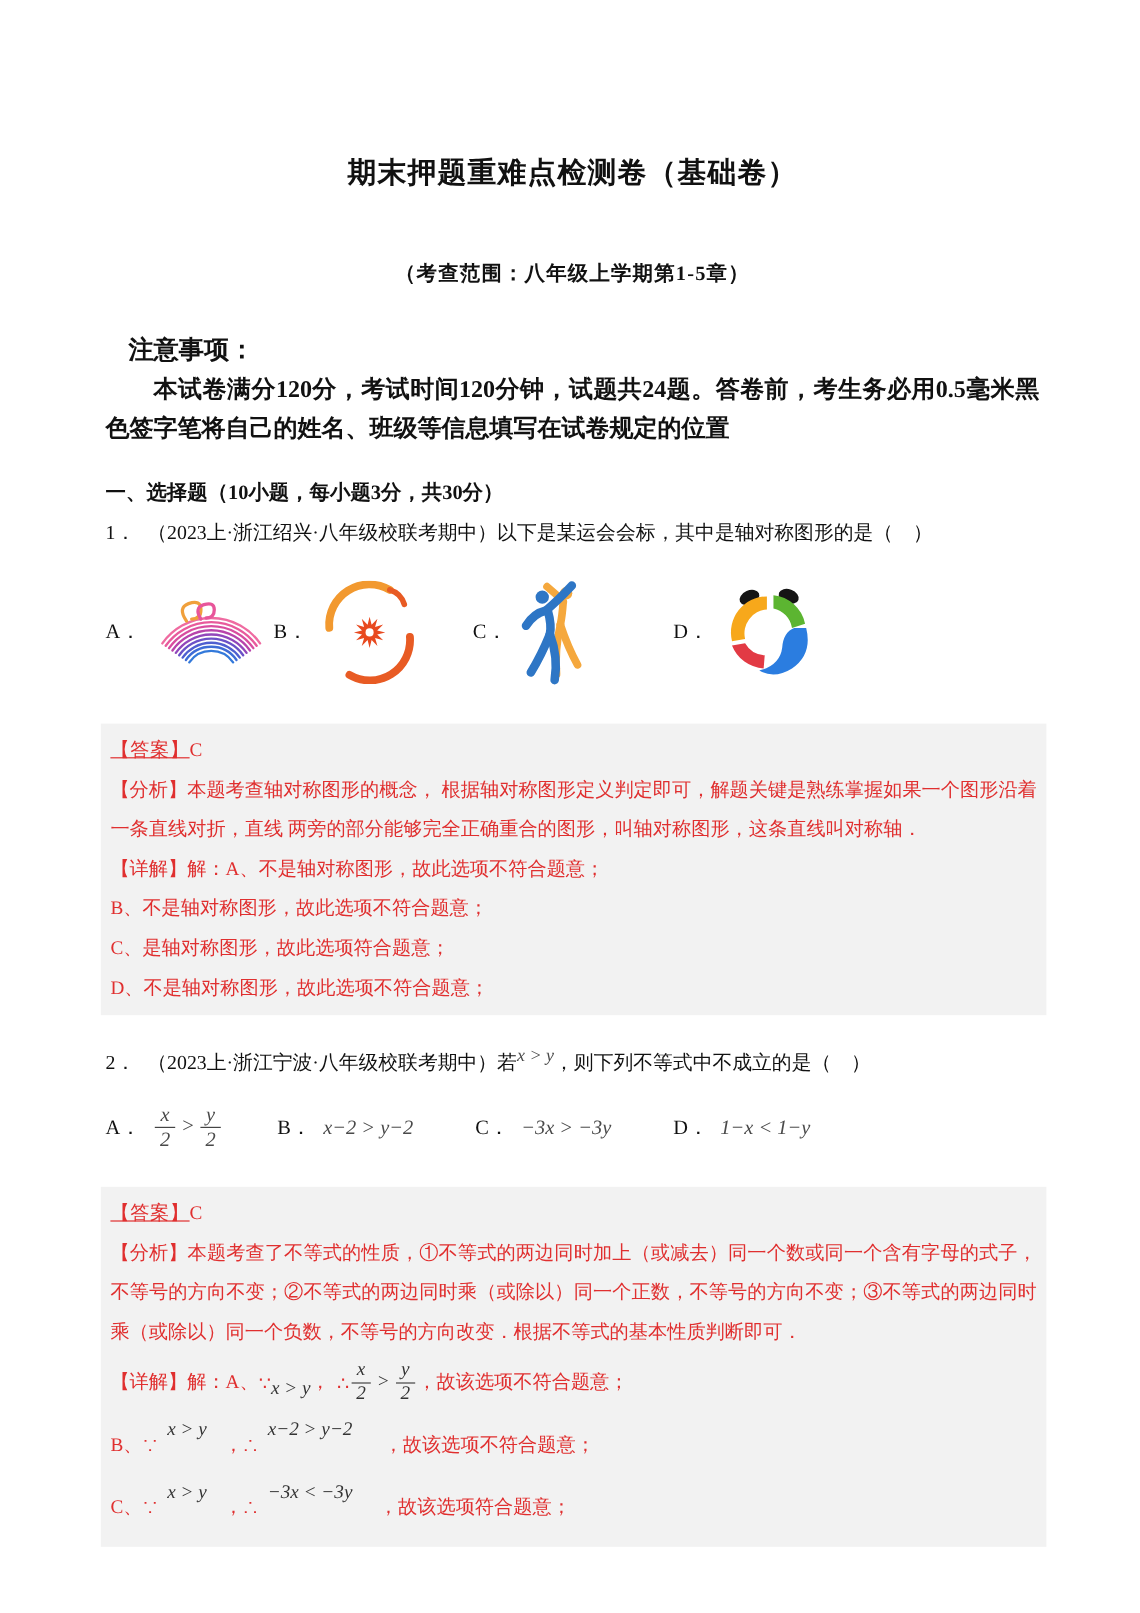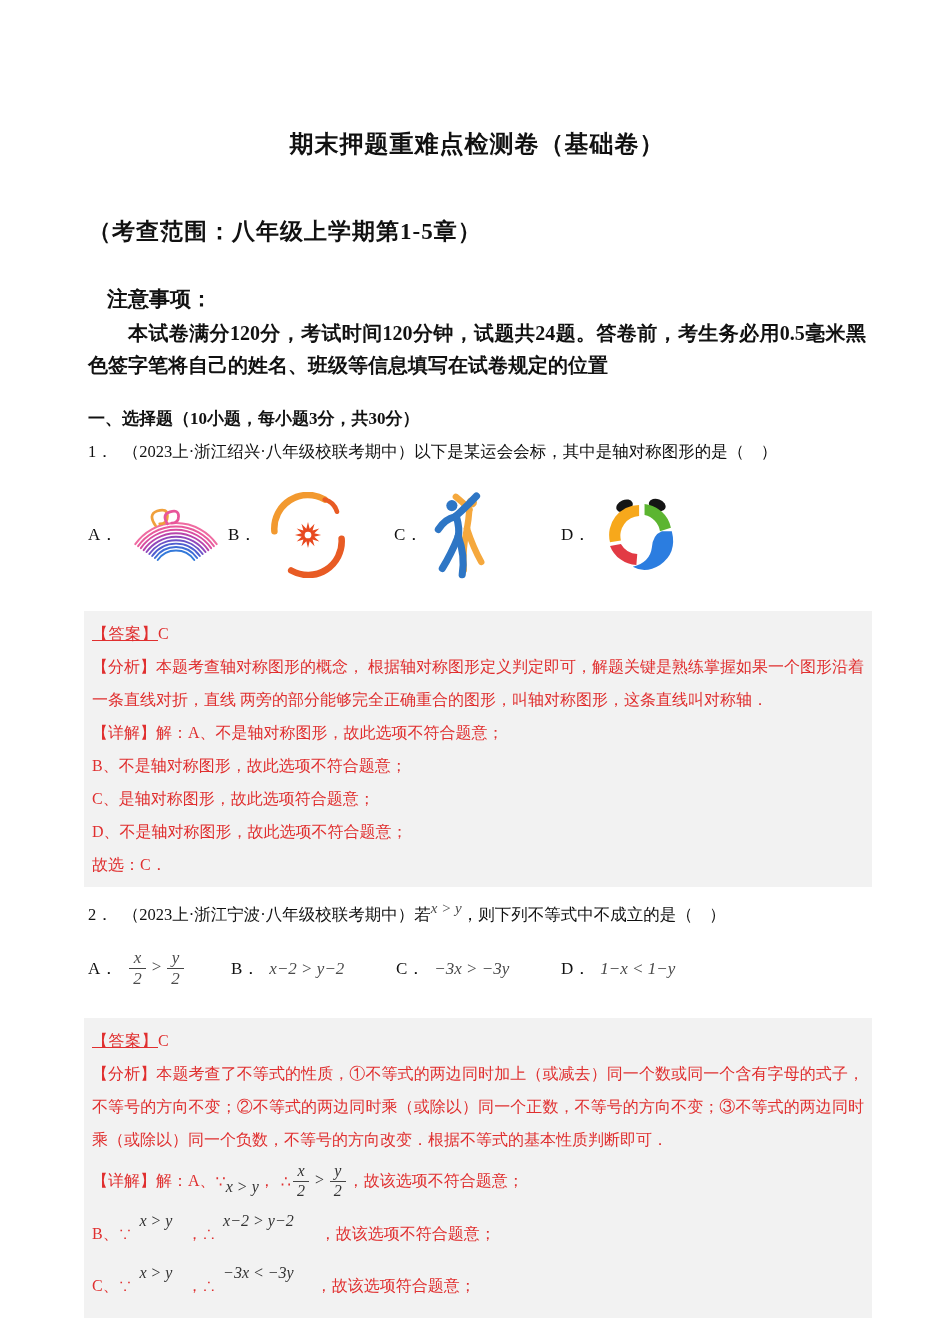--- a/index.html
+++ b/index.html
@@ -8,21 +8,21 @@
     position: relative;
     width: 950px; height: 1344px;
     background: #ffffff;
     font-family: "Liberation Serif", serif;
     color: #111;
     overflow: hidden;
   }
   .content { padding: 0 84px 0 88px; }
 
   .title { margin:16px; padding-top:112px; font-size:24px; font-weight:bold; text-align:center; letter-spacing:1px; }
-  .subtitle { margin:0; padding-top:40px; font-size:23px; font-weight:bold; letter-spacing:1px; }
+  .subtitle { margin:0; padding-top:40px; font-size:17px; font-weight:bold; text-align:center; letter-spacing:1px; }
   .notice-label { margin-top:38px; font-size:21px; font-weight:bold;margin-left:19px; }
   .notice-body { margin:4px 0 0; font-size:20px; font-weight:bold; line-height:1.6; text-indent:2em; text-align:justify; }
   .section-header { margin-top:26px; font-size:17px; font-weight:bold; }
 
   .q-stem { margin:10px 0 0; font-size:16.5px; line-height:1.5; }
   .q-num { margin-right:10px; }
 
   .math { font-family:"Liberation Serif", serif; font-style:italic; color:#4a4a4a; }
   .math-dark { color:#333; }
   .m-raise { position:relative; top:-7px; font-size:15px; }
@@ -138,24 +138,23 @@
       </div>
     </div>
 
     <div class="ans-block">
       <p><span class="tag">【答案】</span><span>C</span></p>
       <p>【分析】本题考查轴对称图形的概念， 根据轴对称图形定义判定即可，解题关键是熟练掌握如果一个图形沿着一条直线对折，直线 两旁的部分能够完全正确重合的图形，叫轴对称图形，这条直线叫对称轴．</p>
       <p>【详解】解：A、不是轴对称图形，故此选项不符合题意；</p>
       <p>B、不是轴对称图形，故此选项不符合题意；</p>
       <p>C、是轴对称图形，故此选项符合题意；</p>
       <p>D、不是轴对称图形，故此选项不符合题意；</p>
-      <p>故选：C．</p>
-    </div>
-
-    <p class="q-stem" style="margin-top:16px;">
+    </div>
+
+    <p class="q-stem" style="margin-top:28px;">
       <span class="q-num">2．</span><span>（2023上·浙江宁波·八年级校联考期中）若</span><span class="math m-raise">x &gt; y</span><span>，则下列不等式中不成立的是（　）</span>
     </p>
 
     <div class="q2-options">
       <div class="q2-opt w1">
         <span class="opt-label">A．</span>
         <span class="math q2-math">
           <span class="frac"><span class="num">x</span><span class="den">2</span></span><span class="frac-op">&gt;</span><span class="frac"><span class="num">y</span><span class="den">2</span></span>
         </span>
       </div>

